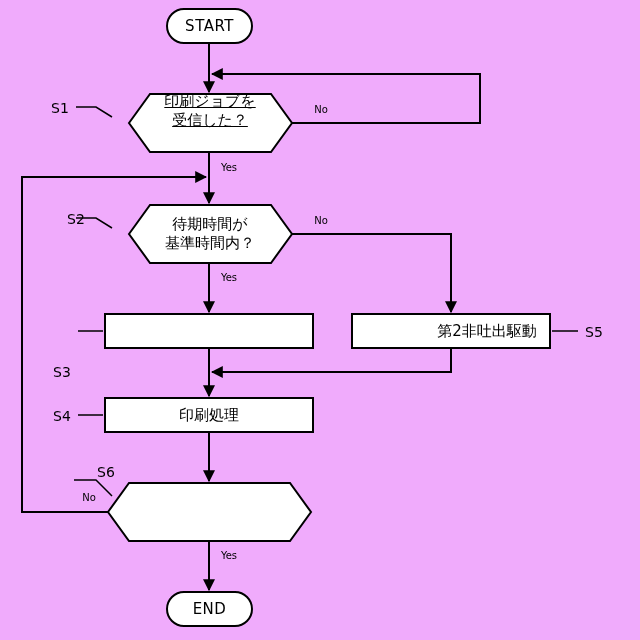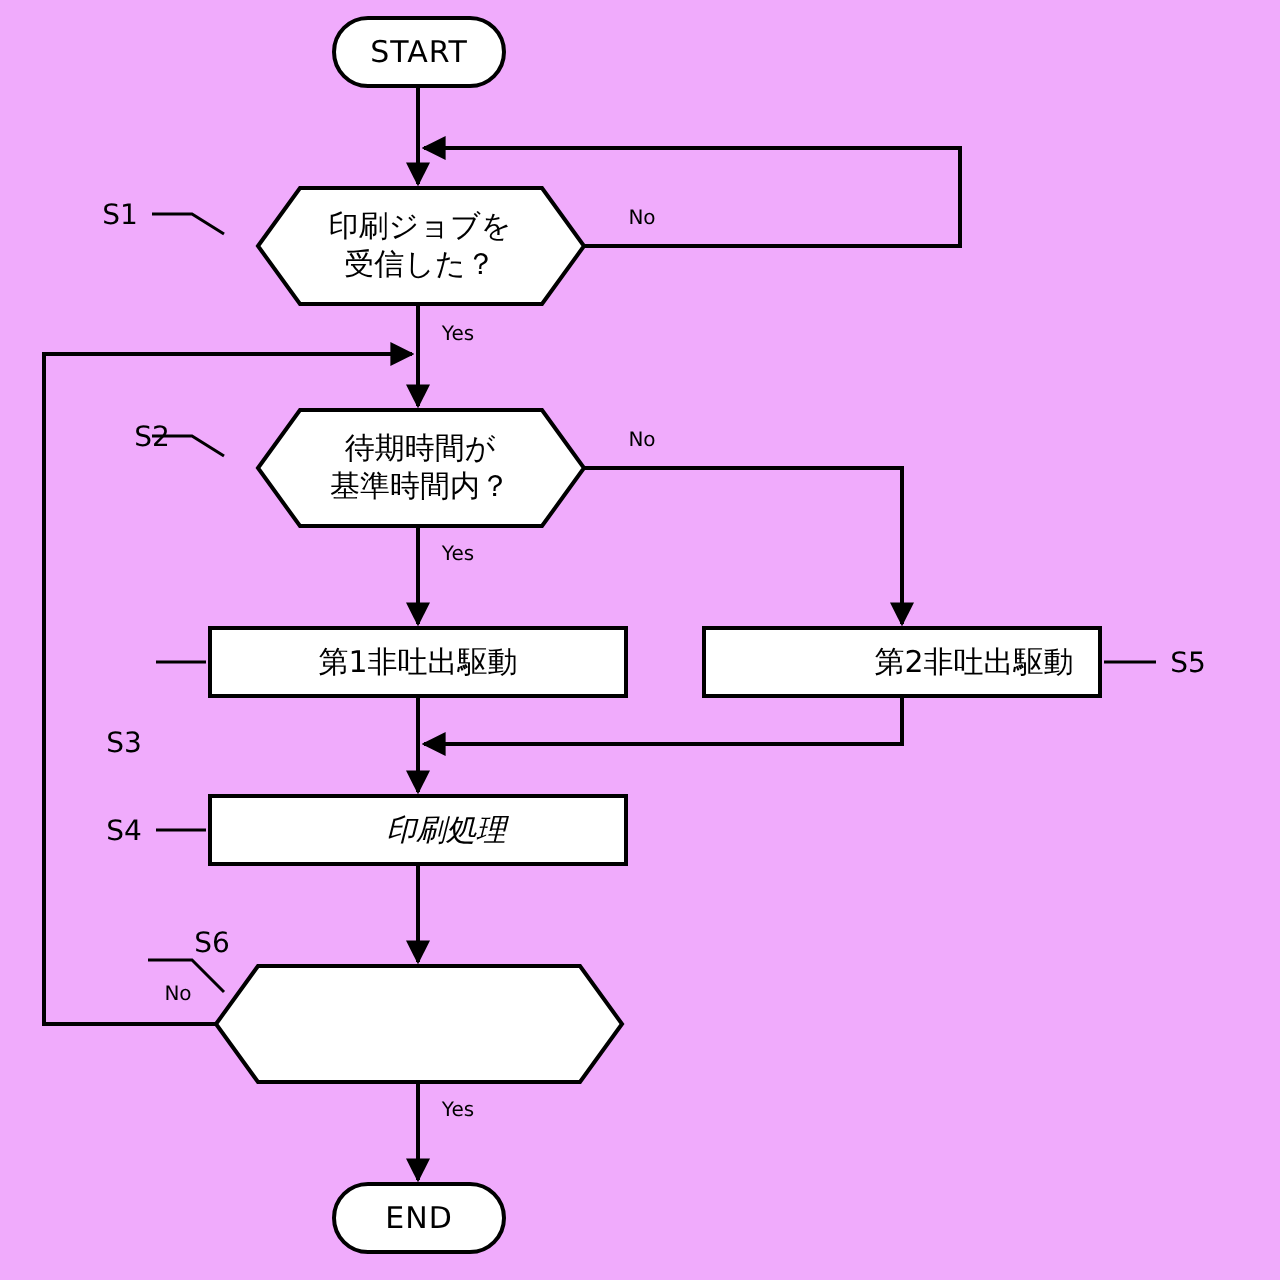--- a/index.html
+++ b/index.html
@@ -107,31 +107,30 @@
       <path d="M 76 218 L 96 218 L 112 228"></path>
       <path d="M 78 331 L 103 331"></path>
       <path d="M 552 331 L 578 331"></path>
       <path d="M 78 415 L 103 415"></path>
       <path d="M 74 480 L 96 480 L 112 496"></path>
     </g>
   </svg>
 
   <div class="node-text terminal-text" style="left:167px; top:17px; width:85px;">START</div>
 
-  <div class="node-text decision-text" style="left:130px; top:104px; width:160px;">印刷ジョブを
+  <div class="node-text decision-text" style="left:130px; top:92px; width:160px;text-decoration:underline;">印刷ジョブを
 受信した？</div>
 
   <div class="node-text decision-text" style="left:130px; top:215px; width:160px;">待期時間が
 基準時間内？</div>
 
-  <div class="node-text process-text" style="left:105px; top:322px; width:208px;">第1非吐出駆動</div>
 
   <div class="node-text process-text" style="left:352px; top:322px; width:198px;padding-left:36px;">第2非吐出駆動</div>
 
-  <div class="node-text process-text" style="left:119px; top:406px; width:208px;font-style:italic;">印刷処理</div>
+  <div class="node-text process-text" style="left:105px; top:406px; width:208px;">印刷処理</div>
 
 
   <div class="node-text terminal-text" style="left:167px; top:600px; width:85px;">END</div>
 
   <div class="step-label" style="left:44px; top:100px; width:32px;">S1</div>
   <div class="step-label" style="left:60px; top:211px; width:32px;">S2</div>
   <div class="step-label" style="left:46px; top:324px; width:32px;margin-top:40px;">S3</div>
   <div class="step-label" style="left:578px; top:324px; width:32px;">S5</div>
   <div class="step-label" style="left:46px; top:408px; width:32px;">S4</div>
   <div class="step-label" style="left:42px; top:464px; width:32px;margin-left:48px;">S6</div>

